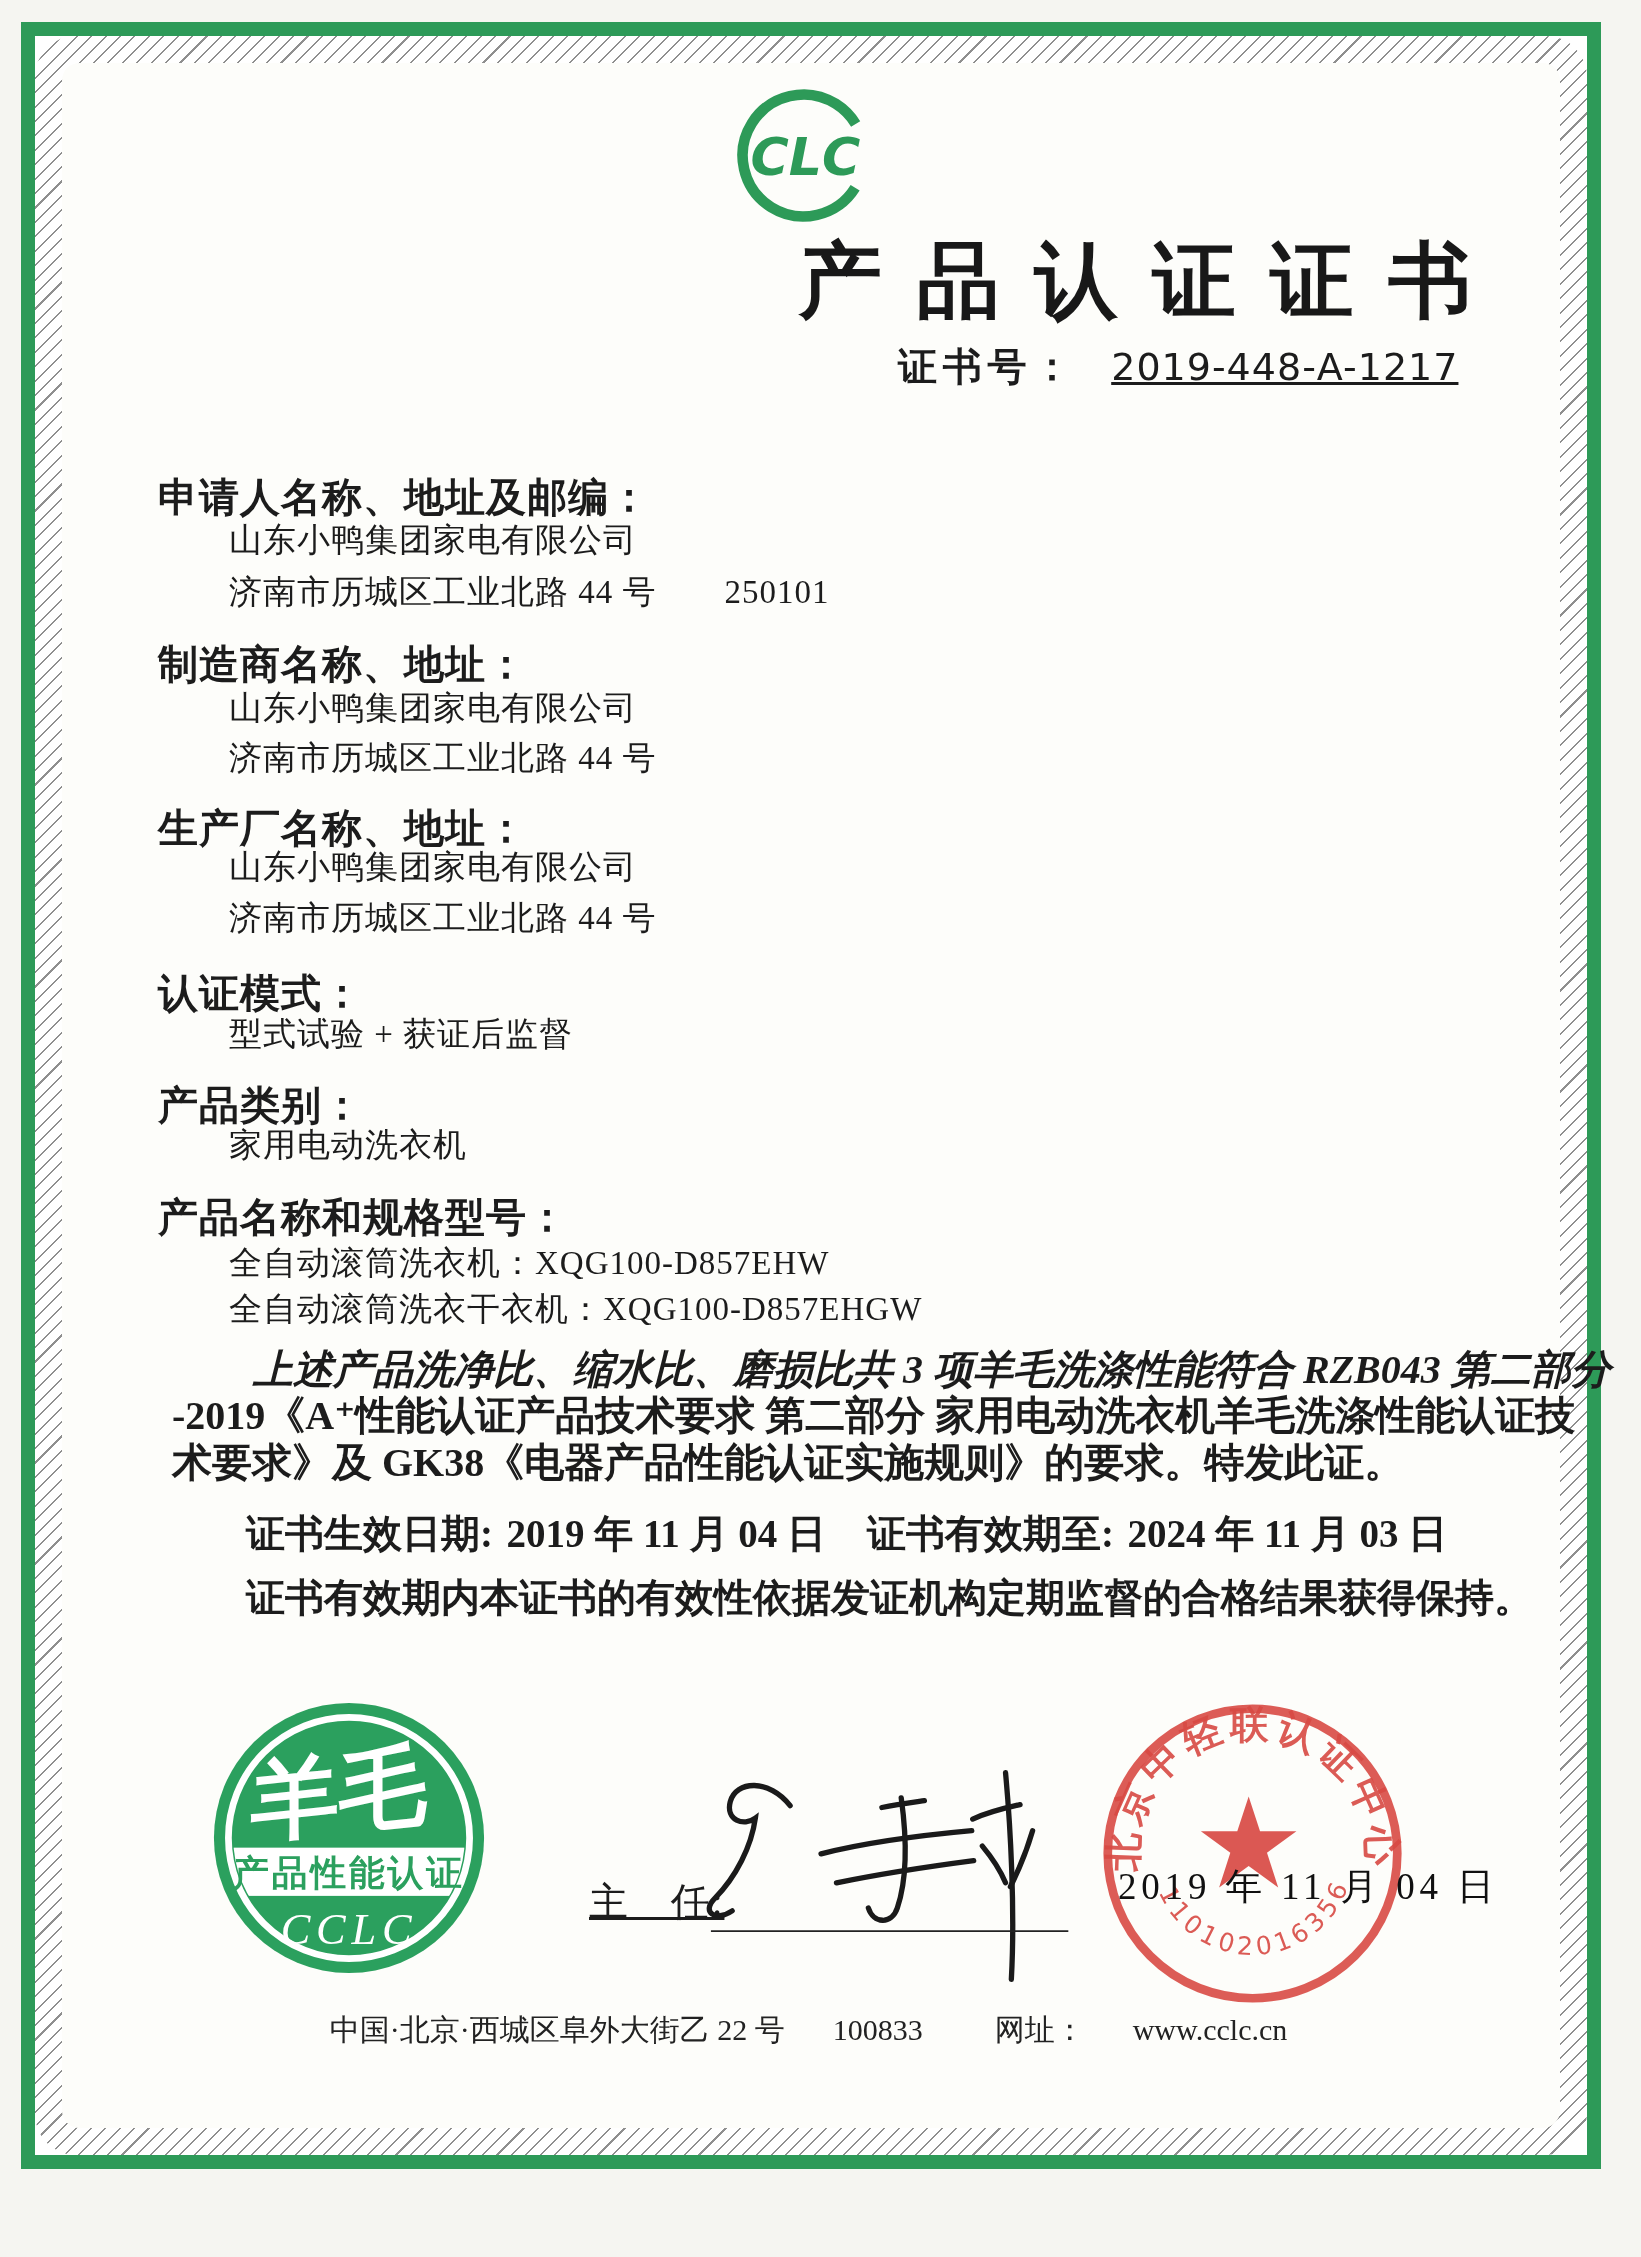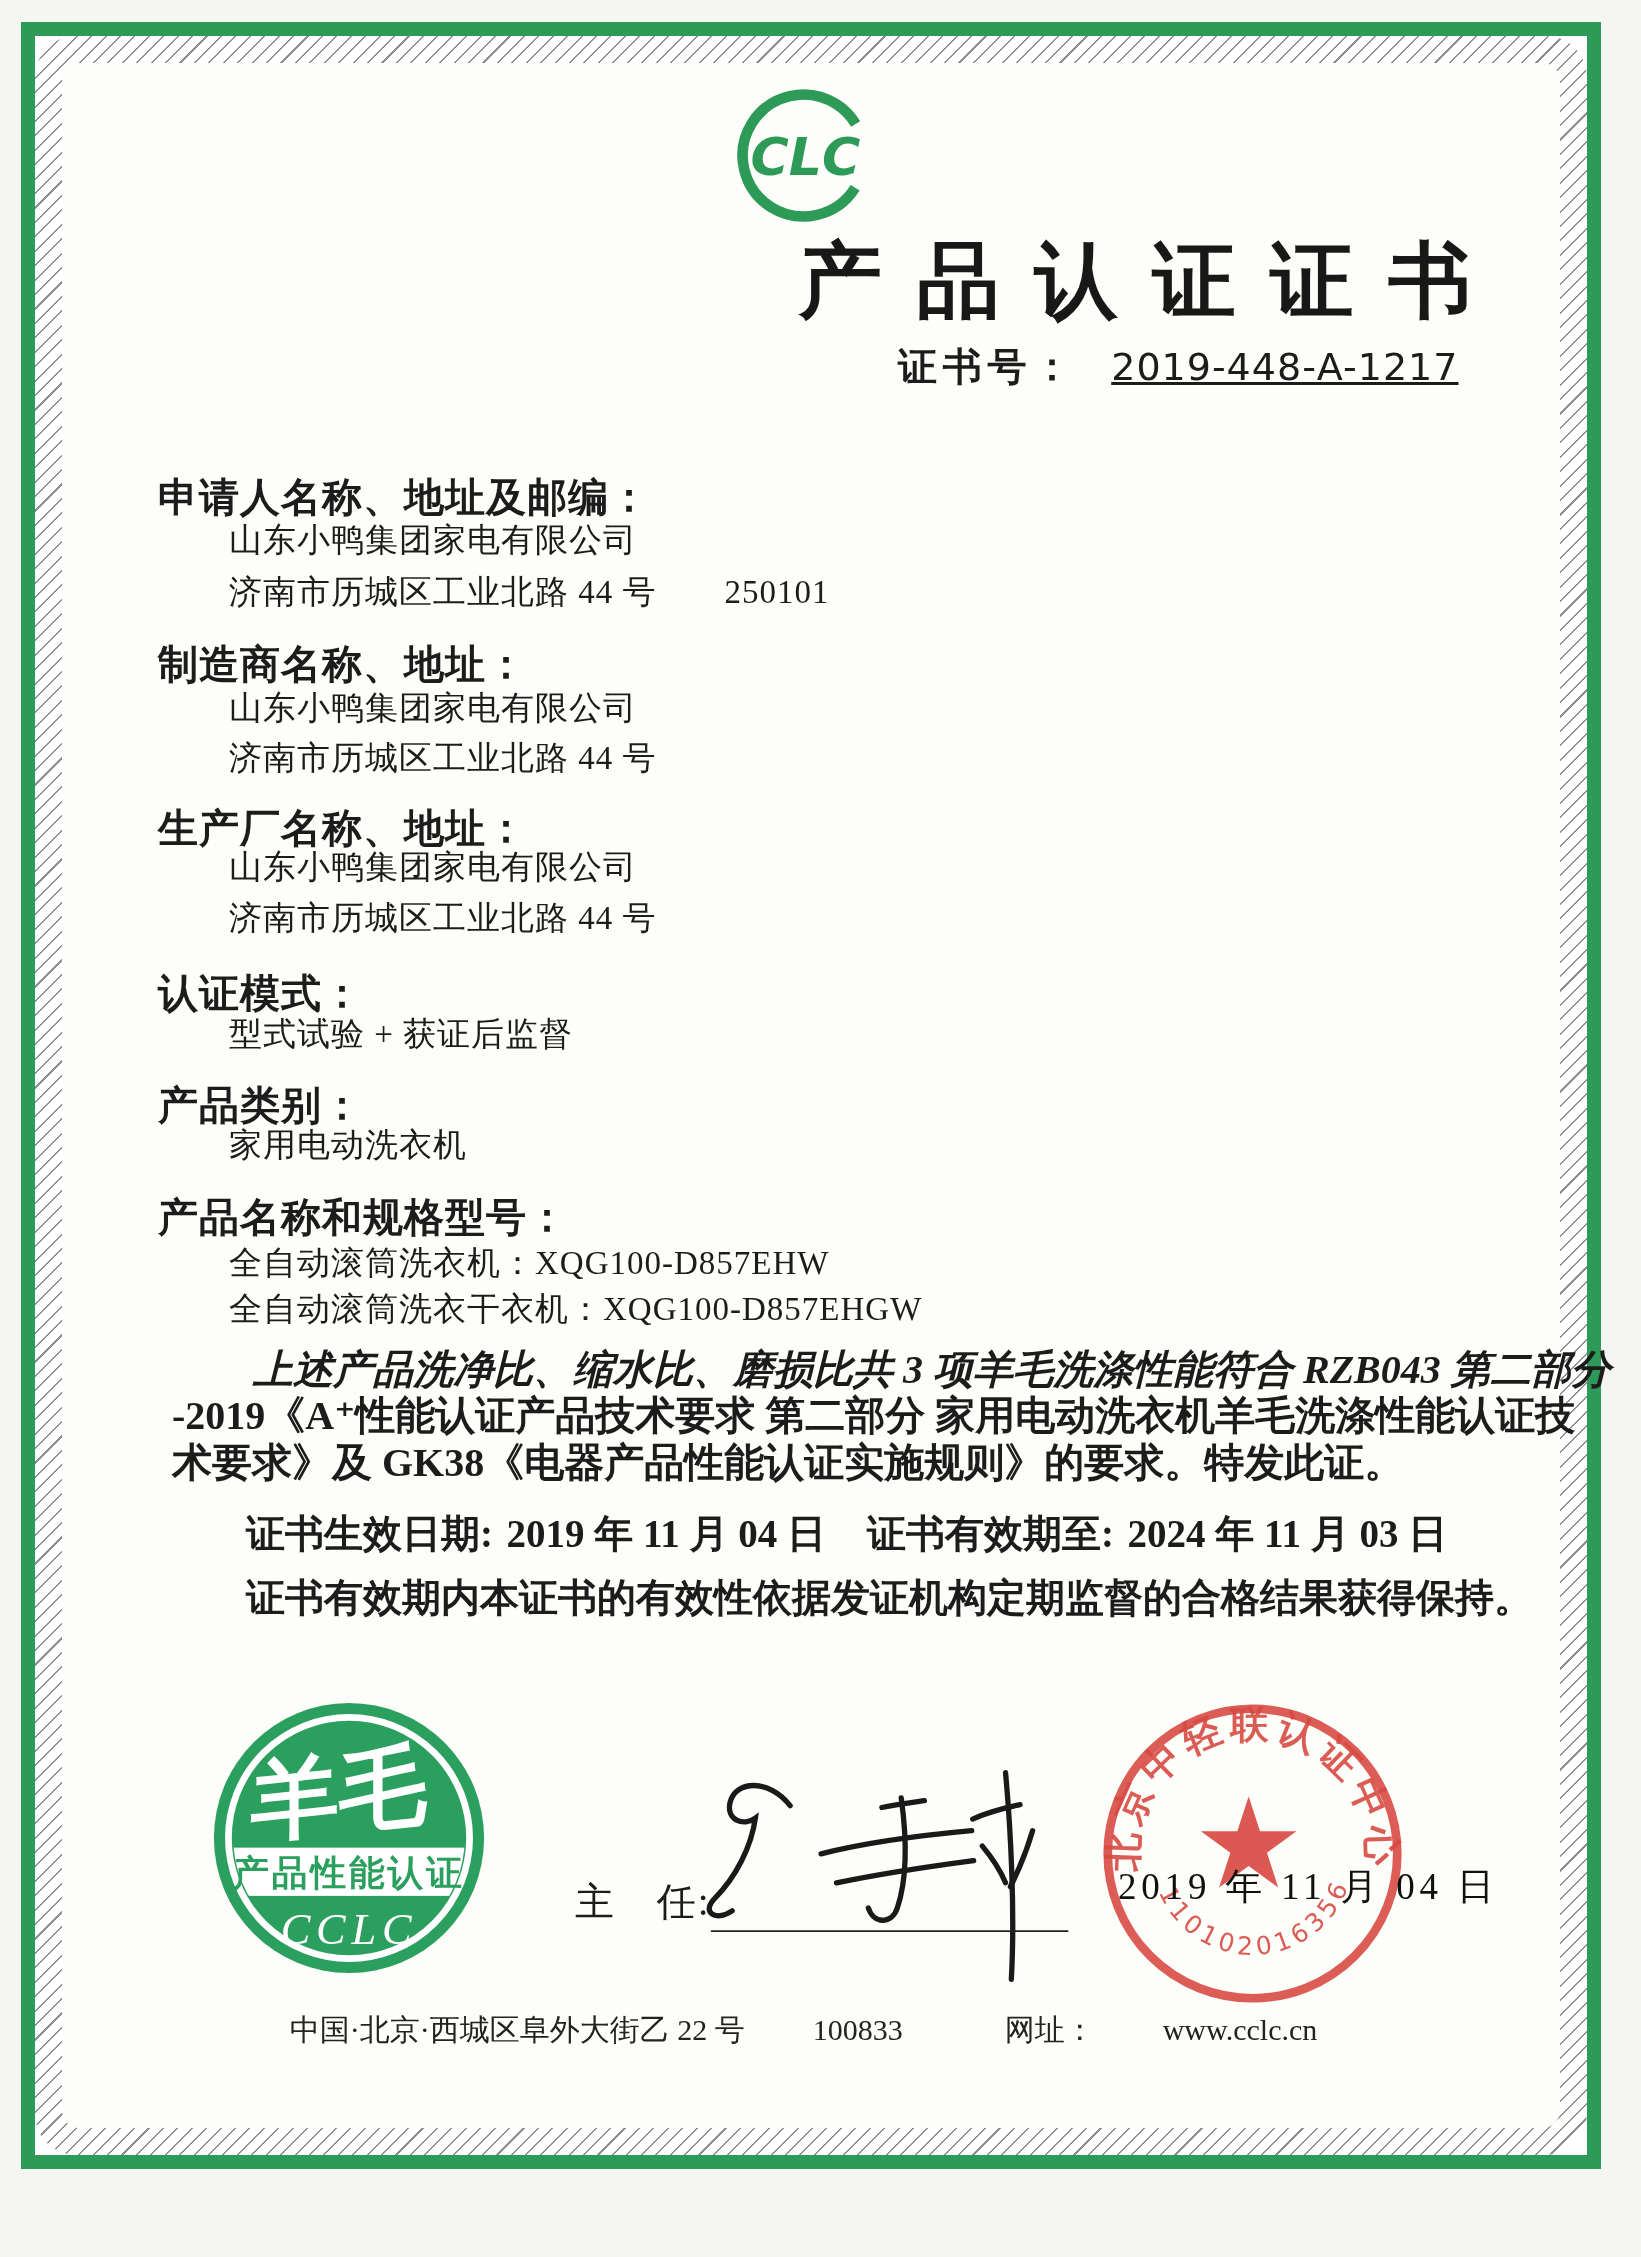--- a/index.html
+++ b/index.html
@@ -32,28 +32,28 @@
   .cert-line .lbl{font-weight:bold;letter-spacing:5.8px;}
   .cert-line .num{margin-left:34px;font-family:"DejaVu Sans","Liberation Sans",sans-serif;font-size:38px;letter-spacing:1px;text-decoration:underline;}
   .sec-label{left:158px;font-size:40px;font-weight:bold;letter-spacing:1px;}
   .sec-val{left:229px;font-size:33px;letter-spacing:1px;}
   .stmt{left:172px;width:1352px;font-size:40px;font-weight:bold;white-space:nowrap;}
   .stmt.indent{padding-left:81px;font-style:italic;}
   .valid{left:246px;font-size:39px;font-weight:bold;}
   .valid .gap{display:inline-block;width:41px;}
   .valid .dt{margin-left:13.5px;}
   .retention{left:246px;font-size:39px;font-weight:bold;}
-  .director{top:1875px;left:575px;font-size:39px;letter-spacing:1.9px;}
+  .director{top:1875px;left:589px;font-size:39px;letter-spacing:1.9px;text-decoration:underline;}
   .stamp-date{
     top:1862px;left:1118px;font-size:37px;letter-spacing:4.8px;color:#101010;
   }
   .footer{
     top:2010px;left:0;width:1641px;text-align:center;font-size:30px;color:#222;
   }
-  .footer span{margin:0 34px;}
+  .footer span{margin:0 24px;}
   svg{position:absolute;overflow:visible;}
 </style>
 </head>
 <body>
 
 <div class="frame-green">
   <div class="frame-hatch">
     <div class="frame-inner"></div>
   </div>
 </div>

